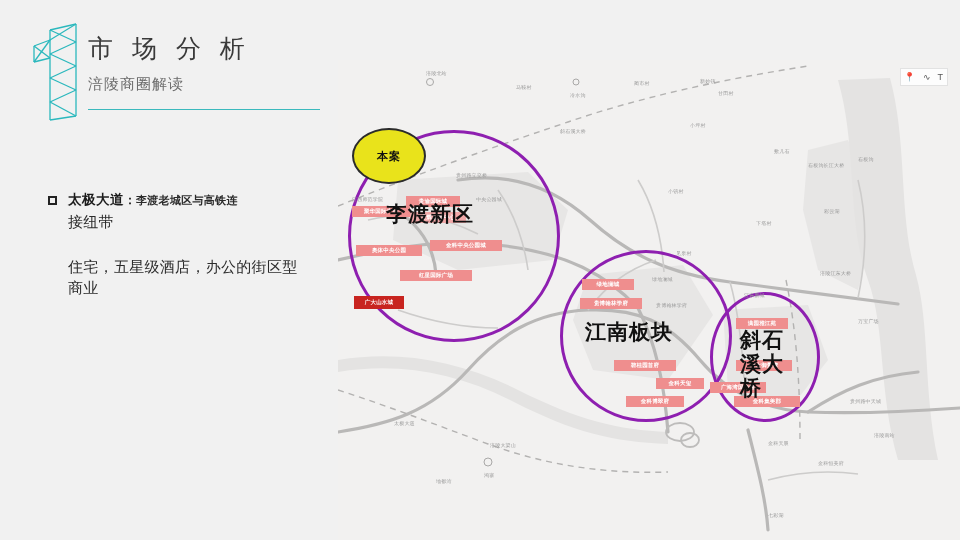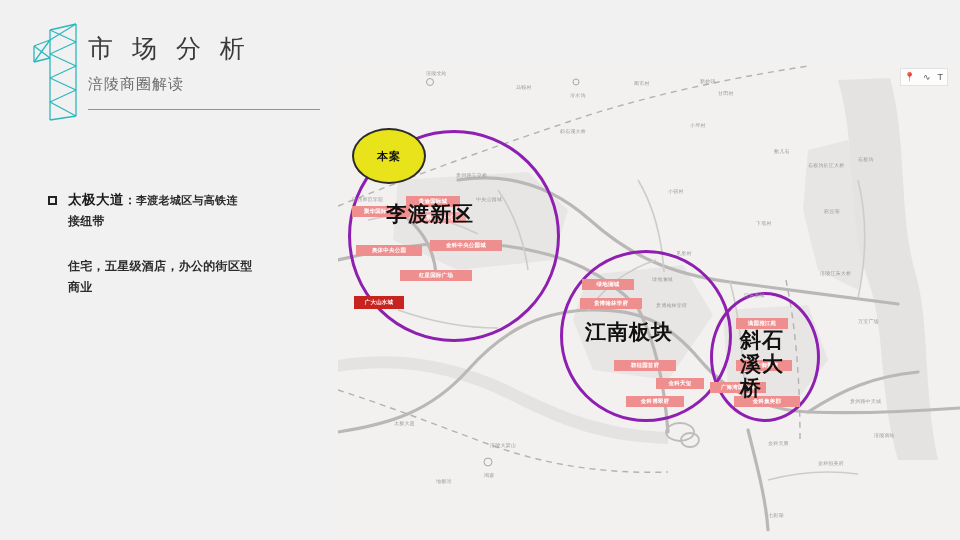--- a/index.html
+++ b/index.html
@@ -82,22 +82,22 @@
   }
   .bullet-colon { font-size: 12px; font-weight: bold; color: #1c1c1c; }
   .bullet-text {
     font-size: 11px;
     font-weight: bold;
     color: #2b2b2b;
     letter-spacing: 0.3px;
     line-height: 21px;
   }
   .bullet-cont {
-    font-size: 12px;
-    font-weight: bold;
+    font-size: 15px;
+    font-weight: normal;
     color: #2b2b2b;
     letter-spacing: 0.3px;
     line-height: 21px;
     margin-left: 20px;
   }
 
   
   .map-wrap {
     position: absolute;
     left: 338px; top: 60px;

